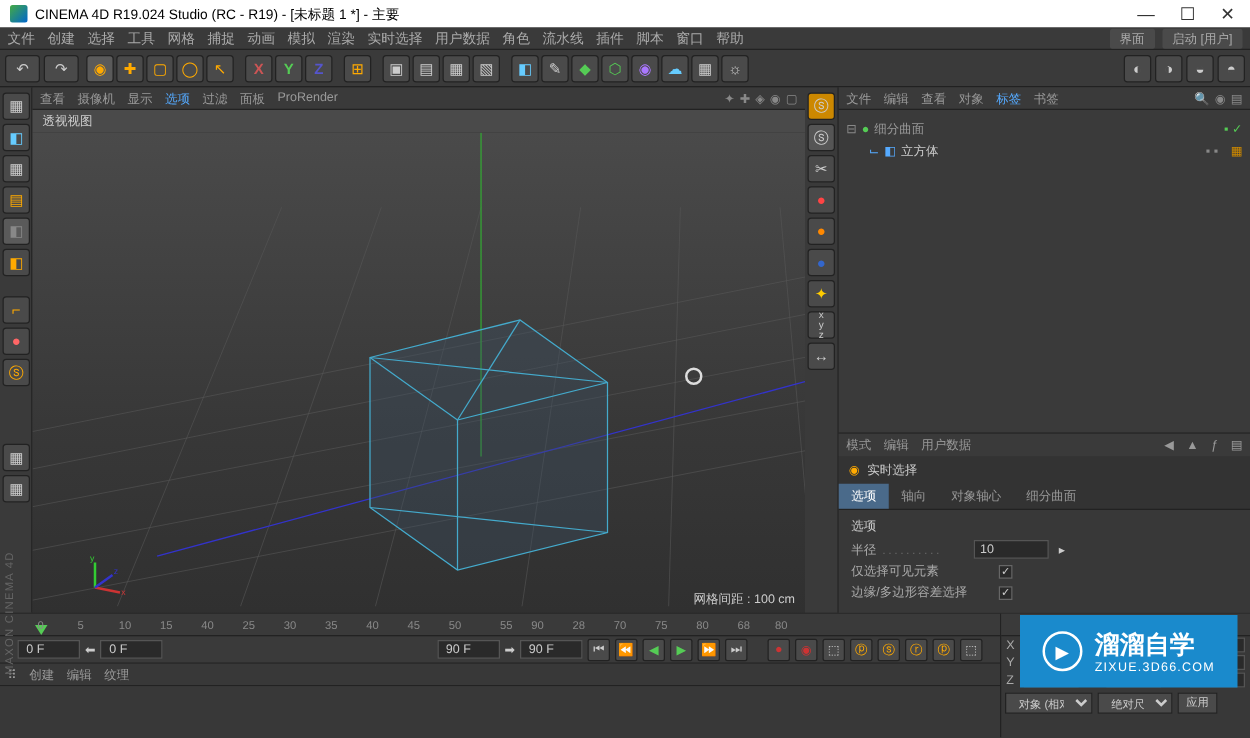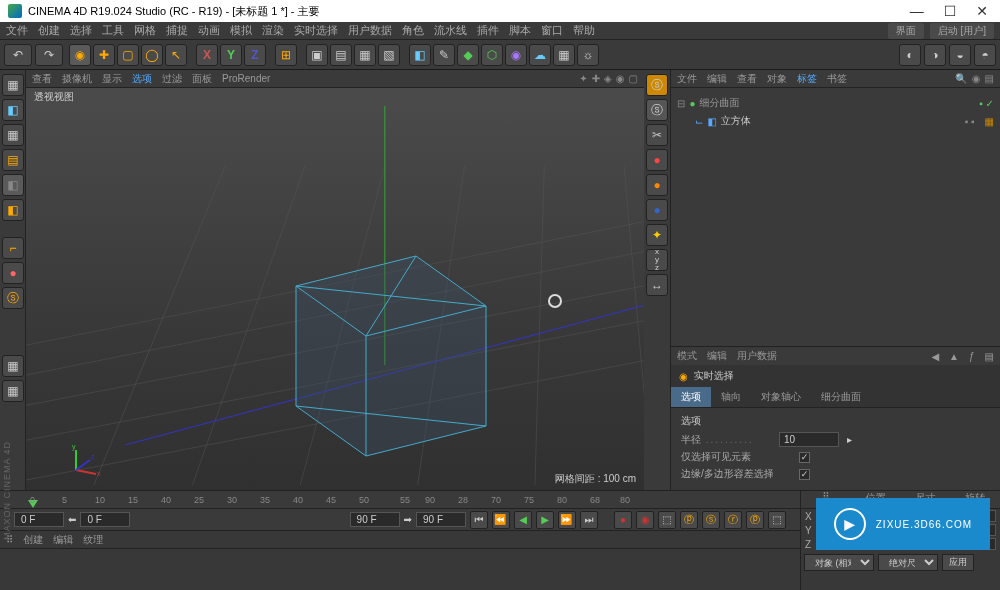--- a/index.html
+++ b/index.html
@@ -490,15 +490,16 @@
       <button class="coord-btn">应用</button>
     </div>
   </div>
 </div>
 
 <div class="maxon-label">MAXON CINEMA 4D</div>
 
 <div class="watermark">
   <div class="watermark-icon">▶</div>
   <div class="watermark-text">
+    <span style="font-size:20px;font-weight:bold">溜溜自学</span>
     <span class="watermark-sub">ZIXUE.3D66.COM</span>
   </div>
 </div>
 
 </body></html>

